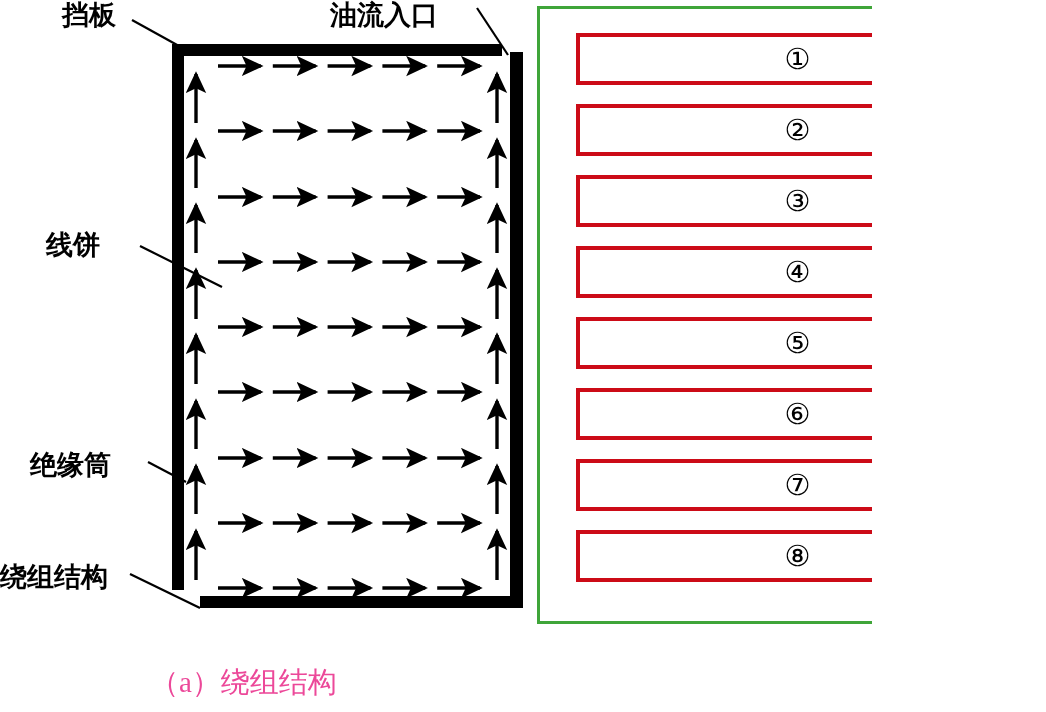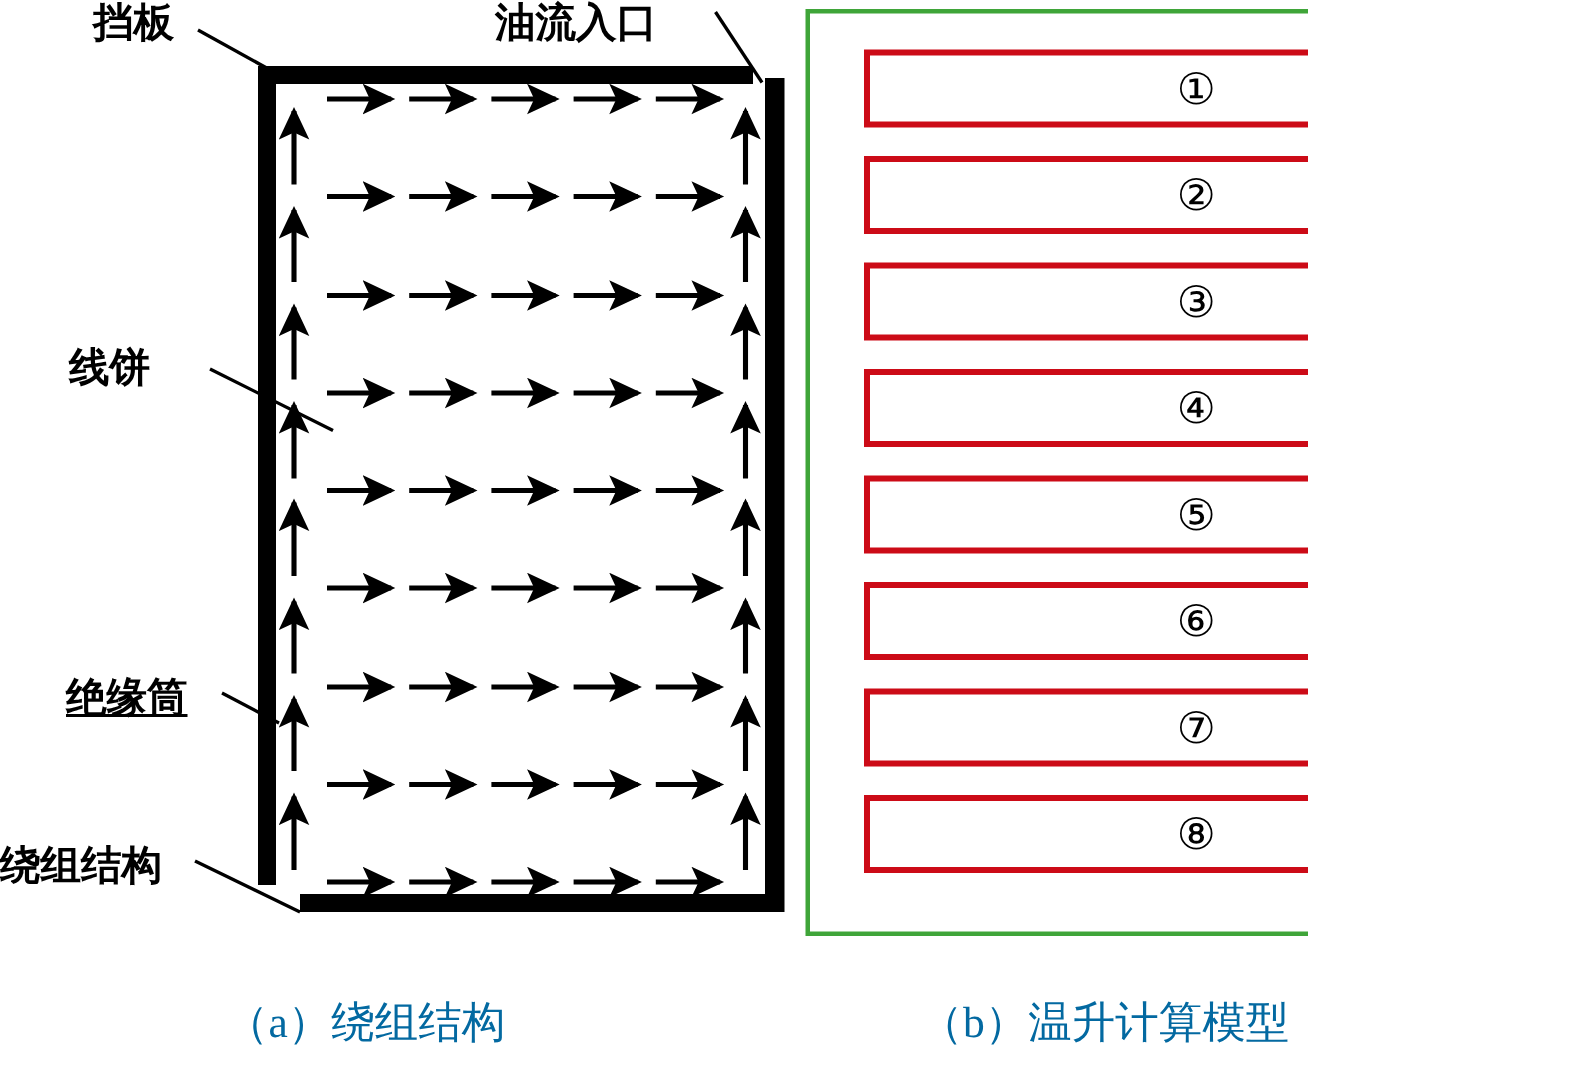--- a/index.html
+++ b/index.html
@@ -79,21 +79,21 @@
     font-size: 29px;
     color: #000000;
     line-height: 1;
   }
 
   
   .caption {
     position: absolute;
     font-family: "Liberation Serif", "DejaVu Serif", serif;
     font-size: 29px;
-    color: #0369a1;
+    color: #ec4899;
     white-space: nowrap;
     line-height: 1;
   }
 </style>
 </head>
 <body>
 
 <div id="figure">
 
   <div id="panel-a">
@@ -183,21 +183,21 @@
           <line x1="140" y1="246" x2="222" y2="287"></line>
           <line x1="148" y1="462" x2="186" y2="482"></line>
           <line x1="130" y1="574" x2="200" y2="608"></line>
         </g>
     </svg>
 
     <div id="label-layer">
         <div class="cjk-label" style="left: 62px; top: 2px;">挡板</div>
         <div class="cjk-label" style="left: 330px; top: 2px;">油流入口</div>
         <div class="cjk-label" style="left: 46px; top: 232px;">线饼</div>
-        <div class="cjk-label" style="left: 44px; top: 452px; text-decoration: underline;">绝缘筒</div>
+        <div class="cjk-label" style="left: 30px; top: 452px;">绝缘筒</div>
         <div class="cjk-label" style="left: 0px; top: 564px;">绕组结构</div>
       </div>
   </div>
 
   <div id="panel-b">
     <div id="disc-stack">
         <div class="disc-box">
           <span class="disc-num">①</span>
         </div>
         <div class="disc-box">
@@ -218,15 +218,14 @@
         <div class="disc-box">
           <span class="disc-num">⑦</span>
         </div>
         <div class="disc-box">
           <span class="disc-num">⑧</span>
         </div>
       </div>
   </div>
 
   <div class="caption" style="left:150px; top:668px;">（a）绕组结构</div>
-  <div class="caption" style="left:613px; top:668px;">（b）温升计算模型</div>
 
 </div>
 
 </body></html>

